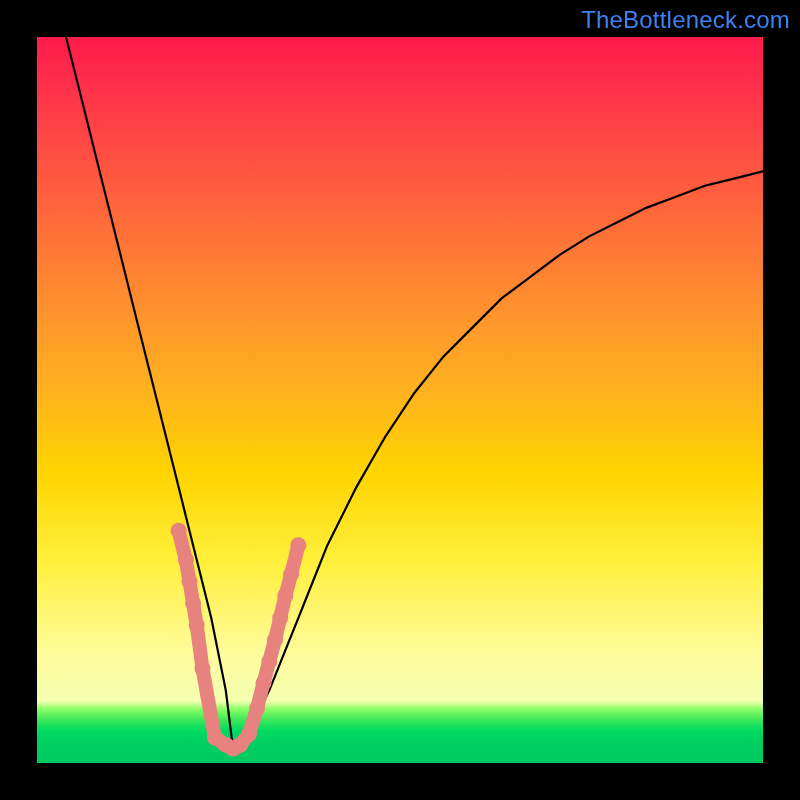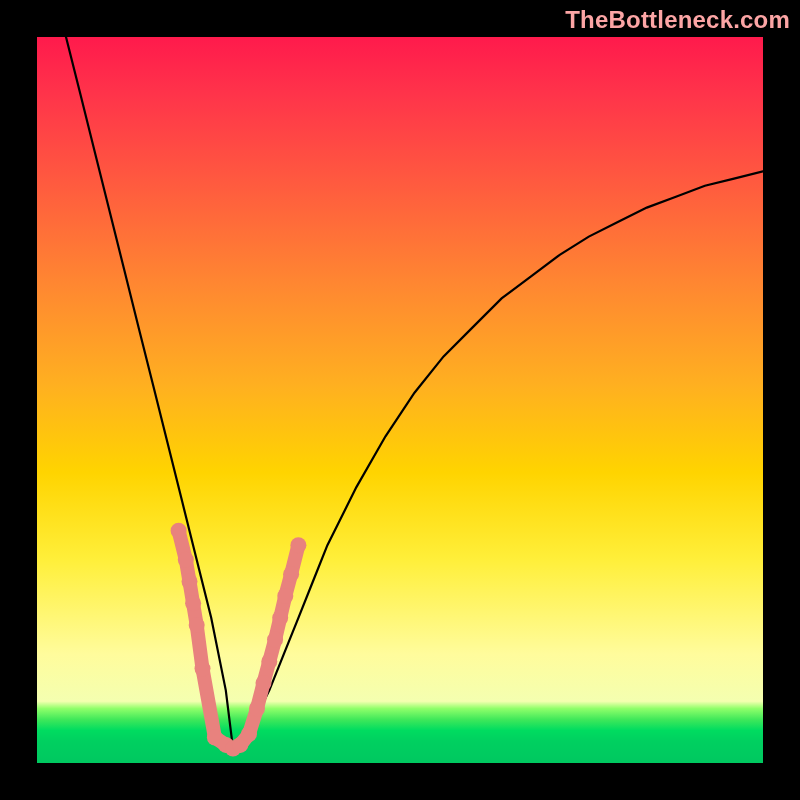--- a/index.html
+++ b/index.html
@@ -41,23 +41,23 @@
       #40e85a 94%,
       #00dc60 95.5%,
       #00d060 97%,
       #00c860 100%
     );
   }
   .watermark {
     position: absolute;
     top: 6px;
     right: 10px;
-    color: #fca5a5;
+    color: #3b82f6;
     font-size: 24px;
-    font-weight: 700;
+    font-weight: 400;
     letter-spacing: 0.2px;
     text-align: center;
   }
   svg.curve {
     position: absolute;
     left: 0;
     top: 0;
     width: 726px;
     height: 726px;
   }

